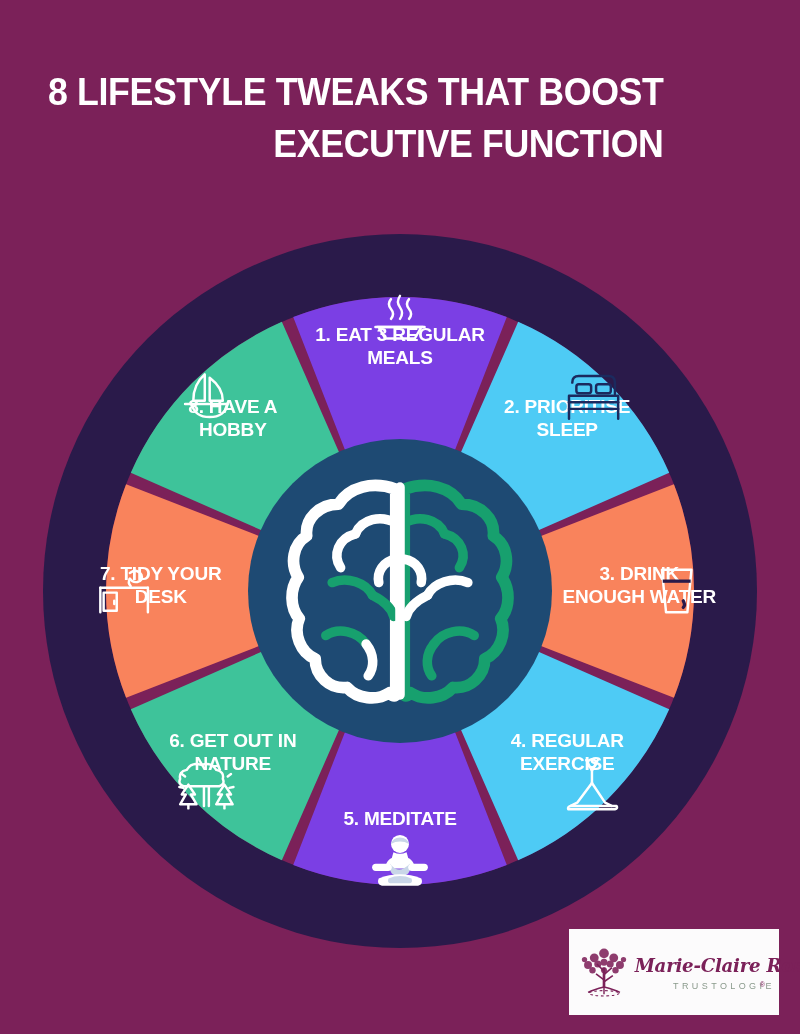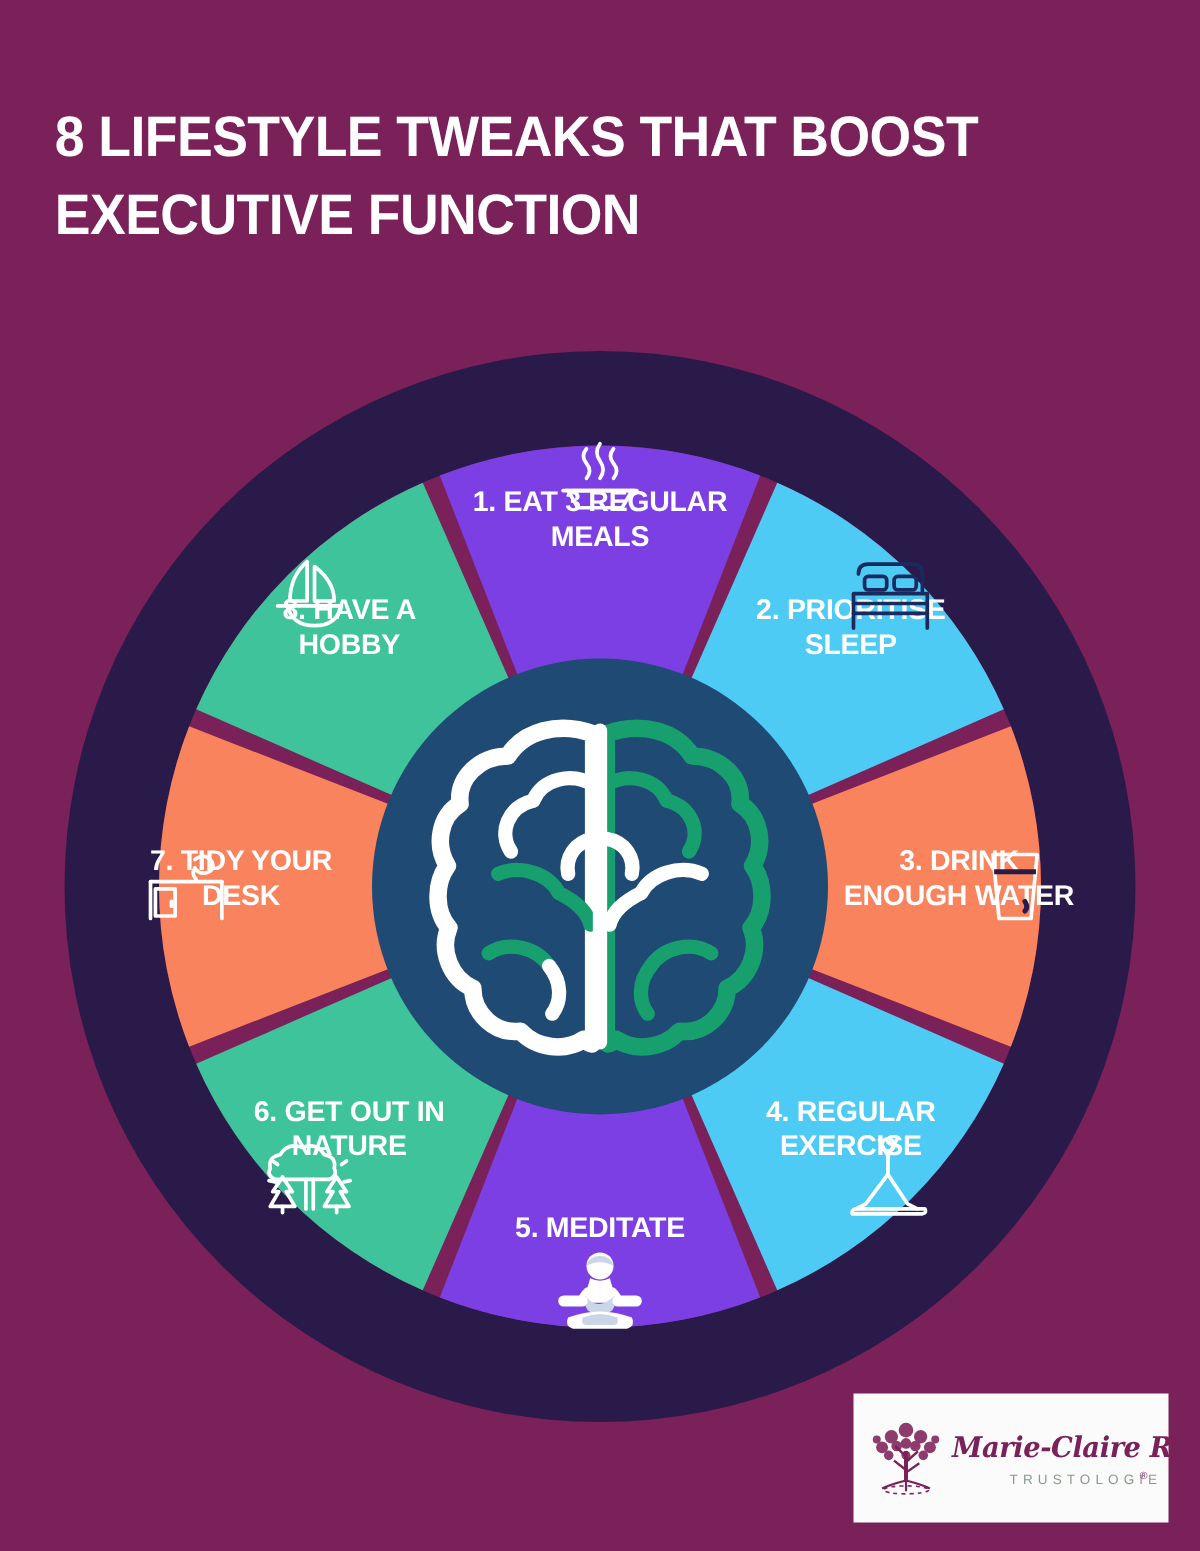--- a/index.html
+++ b/index.html
@@ -8,22 +8,21 @@
     background:#7B2159;
     font-family:"Liberation Sans", sans-serif;
     position:relative;
     overflow:hidden;
   }
 
   
   #title-block {
     position:absolute;
     top:66px; left:0; width:684px;
-    text-align:left;
-    margin-left:16px;
+    text-align:right;
   }
   #title-block .line {
     color:#FFFFFF;
     font-weight:bold;
     font-size:38px;
     letter-spacing:-0.4px;
     line-height:52px;
     transform:scaleX(0.94);
     transform-origin:center;
     white-space:nowrap;

